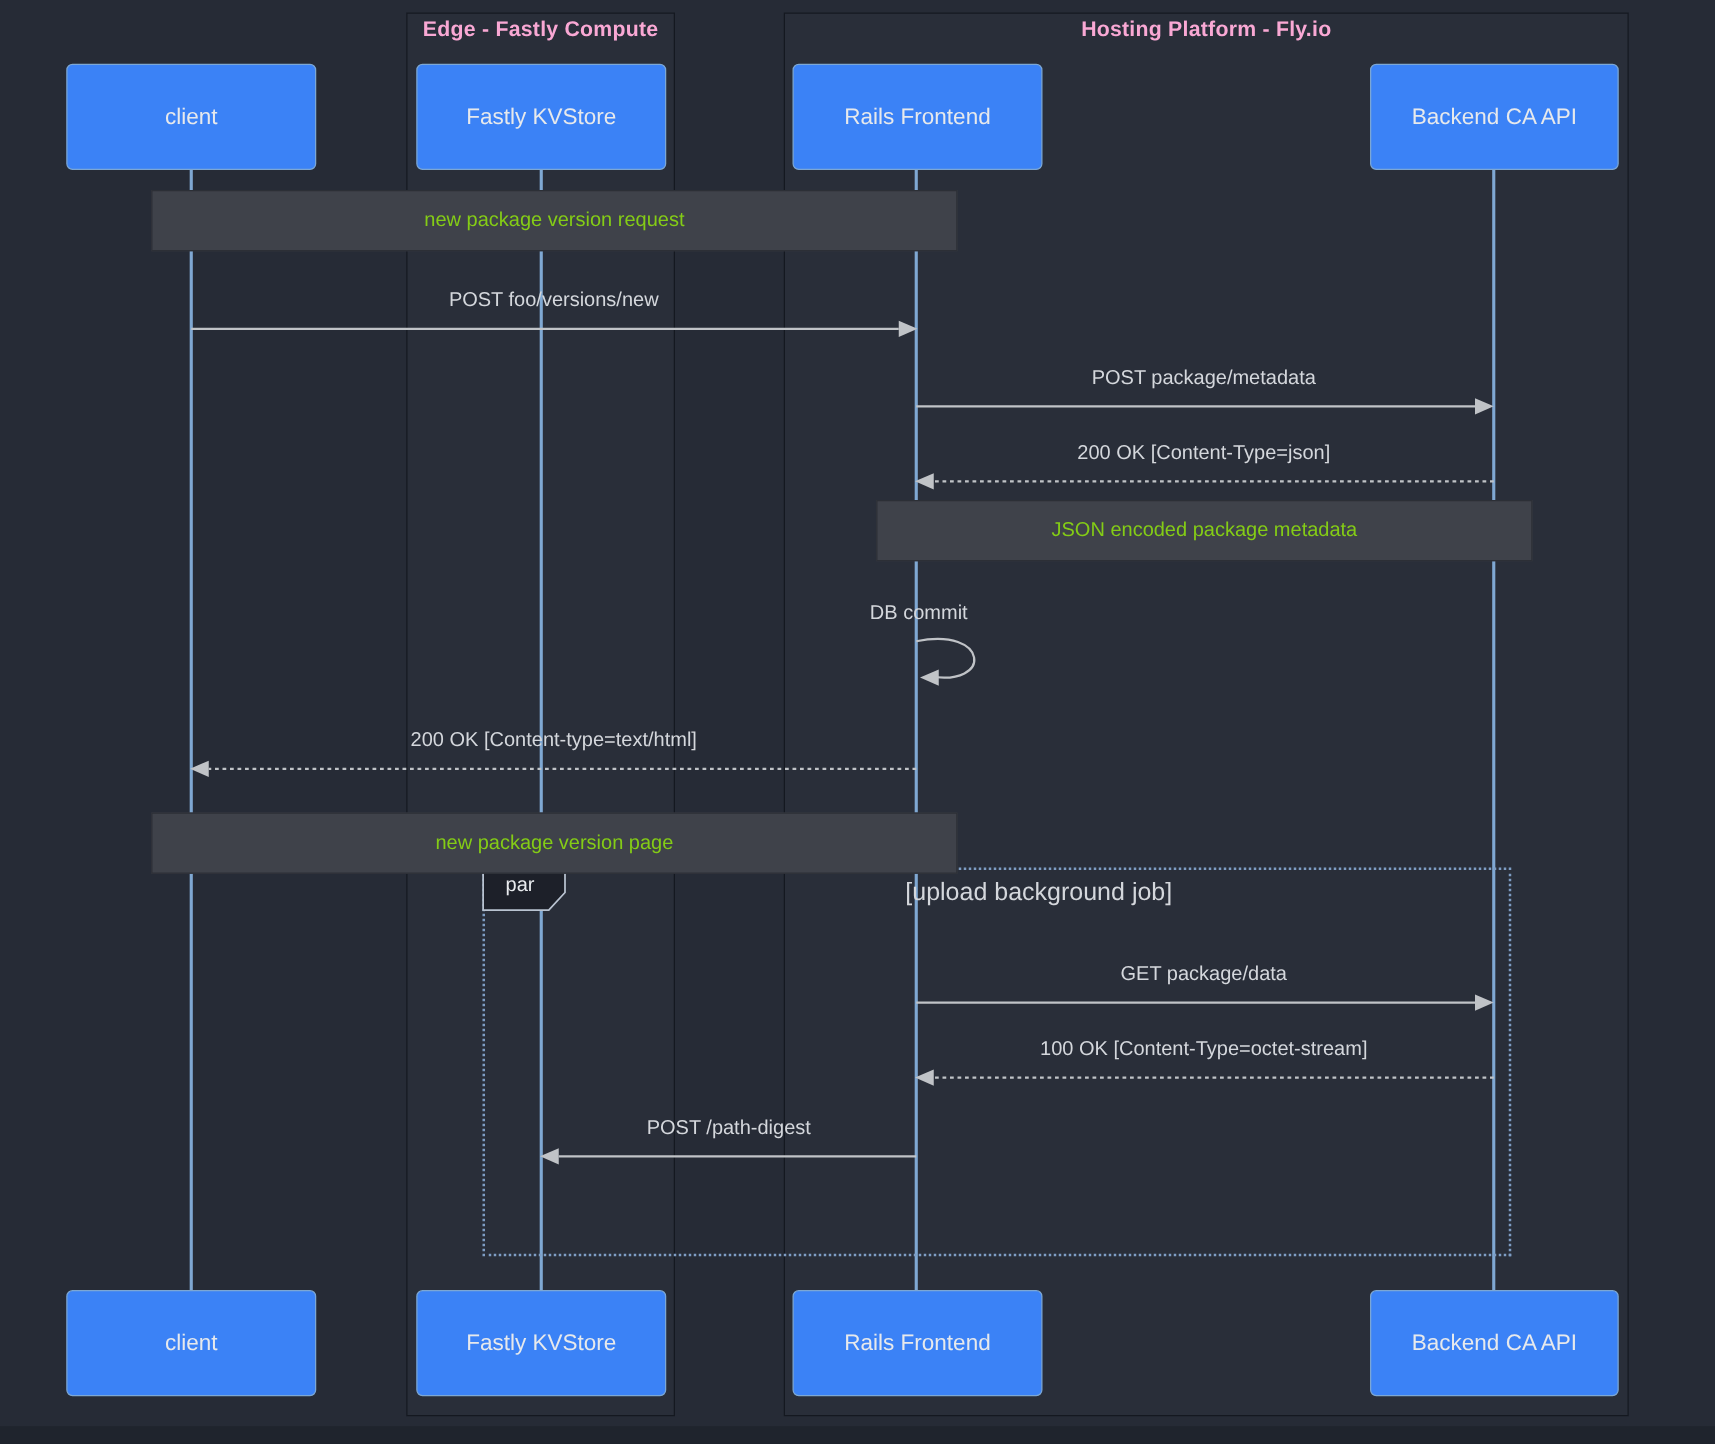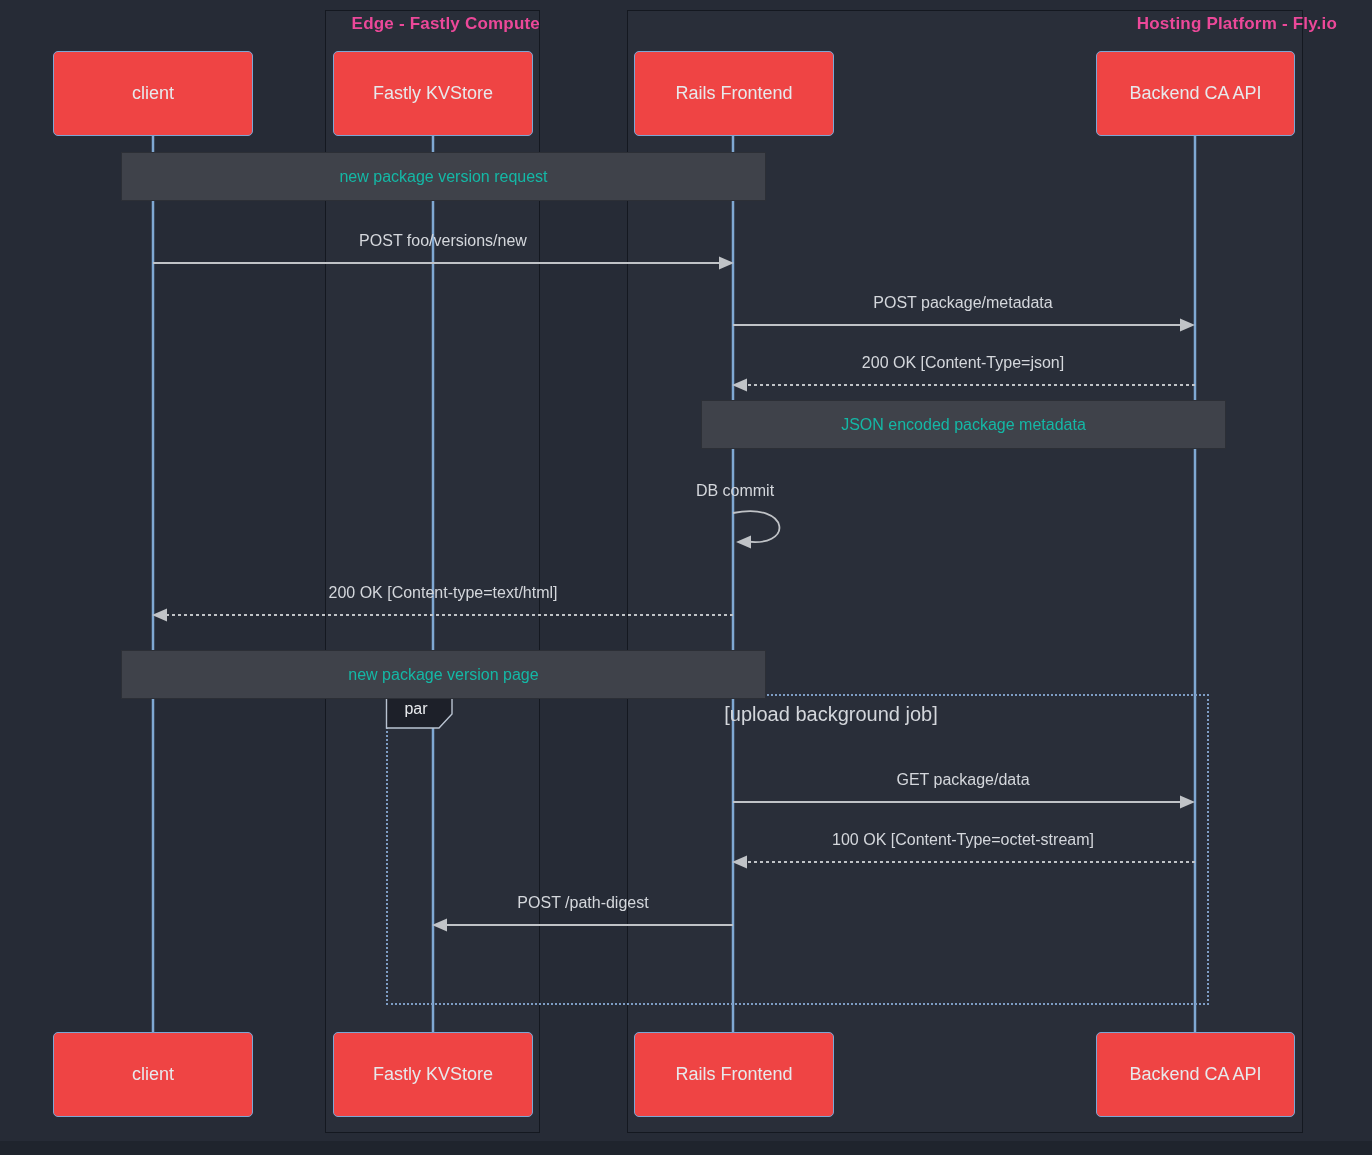--- a/index.html
+++ b/index.html
@@ -1,41 +1,41 @@
 <!DOCTYPE html>
 <html><head>
 <meta charset="utf-8">
 <style>
   html,body{margin:0;padding:0;background:#1f242d;}
   body{font-family:"Liberation Sans", sans-serif;}
   .canvas{position:relative;width:1372px;height:1155px;background:#1f242d;overflow:hidden;}
   .paper{position:absolute;left:0;top:0;width:1372px;height:1141px;background:#262b36;}
   .group{position:absolute;border:1px solid #141820;background:rgba(255,255,255,0.015);box-sizing:border-box;}
-  .group-title{position:absolute;width:100%;text-align:right;font-size:17px;font-weight:700;color:#ec4899;letter-spacing:.2px;}
-  .actor{position:absolute;width:200px;height:85px;background:#ef4444;border:1.5px solid #7ca7d4;border-radius:5px;
+  .group-title{position:absolute;width:100%;text-align:center;font-size:17px;font-weight:700;color:#f9a8d4;letter-spacing:.2px;}
+  .actor{position:absolute;width:200px;height:85px;background:#3b82f6;border:1.5px solid #7ca7d4;border-radius:5px;
          display:flex;align-items:center;justify-content:center;color:#e7e9ec;font-size:18px;box-sizing:border-box;z-index:6;}
   .note{position:absolute;background:#3f424a;border:1px solid #2c2f36;display:flex;align-items:center;justify-content:center;
-        color:#14b8a6;font-size:16px;box-sizing:border-box;z-index:4;}
+        color:#84cc16;font-size:16px;box-sizing:border-box;z-index:4;}
   .msg{position:absolute;transform:translateX(-50%);color:#d4d7dc;font-size:16px;white-space:nowrap;z-index:4;}
   .parbox{position:absolute;left:386px;top:694px;width:823px;height:311px;border:2px dotted #7e9dc4;box-sizing:border-box;z-index:3;}
   .par-label-text{position:absolute;left:388px;top:700px;width:56px;text-align:center;color:#e9ebee;font-size:16px;z-index:5;}
   .par-cond{position:absolute;left:831px;top:703px;transform:translateX(-50%);color:#d4d7dc;font-size:20px;white-space:nowrap;z-index:4;}
   svg.wires{position:absolute;left:0;top:0;z-index:2;}
   svg.tab{position:absolute;left:385px;top:693px;z-index:4;}
 </style>
 </head>
 <body>
 
 <div class="canvas">
   <div class="paper"></div>
 
   <div class="group" style="left:325px;top:10px;width:215px;height:1123px;"></div>
   <div class="group" style="left:627px;top:10px;width:676px;height:1123px;"></div>
   <div class="group-title" style="left:325px;top:14px;width:215px;">Edge - Fastly Compute</div>
-  <div class="group-title" style="left:627px;top:14px;width:676px;margin-left:34px;">Hosting Platform - Fly.io</div>
+  <div class="group-title" style="left:627px;top:14px;width:676px;">Hosting Platform - Fly.io</div>
 
   <svg class="wires" width="1372" height="1155">
     <g stroke="#7fa8d3" stroke-width="2.5">
       <line x1="153" y1="136" x2="153" y2="1033"></line>
       <line x1="433" y1="136" x2="433" y2="1033"></line>
       <line x1="733" y1="136" x2="733" y2="1033"></line>
       <line x1="1195" y1="136" x2="1195" y2="1033"></line>
     </g>
     <g stroke="#c0c3c7" stroke-width="1.8" fill="#c0c3c7">
 

